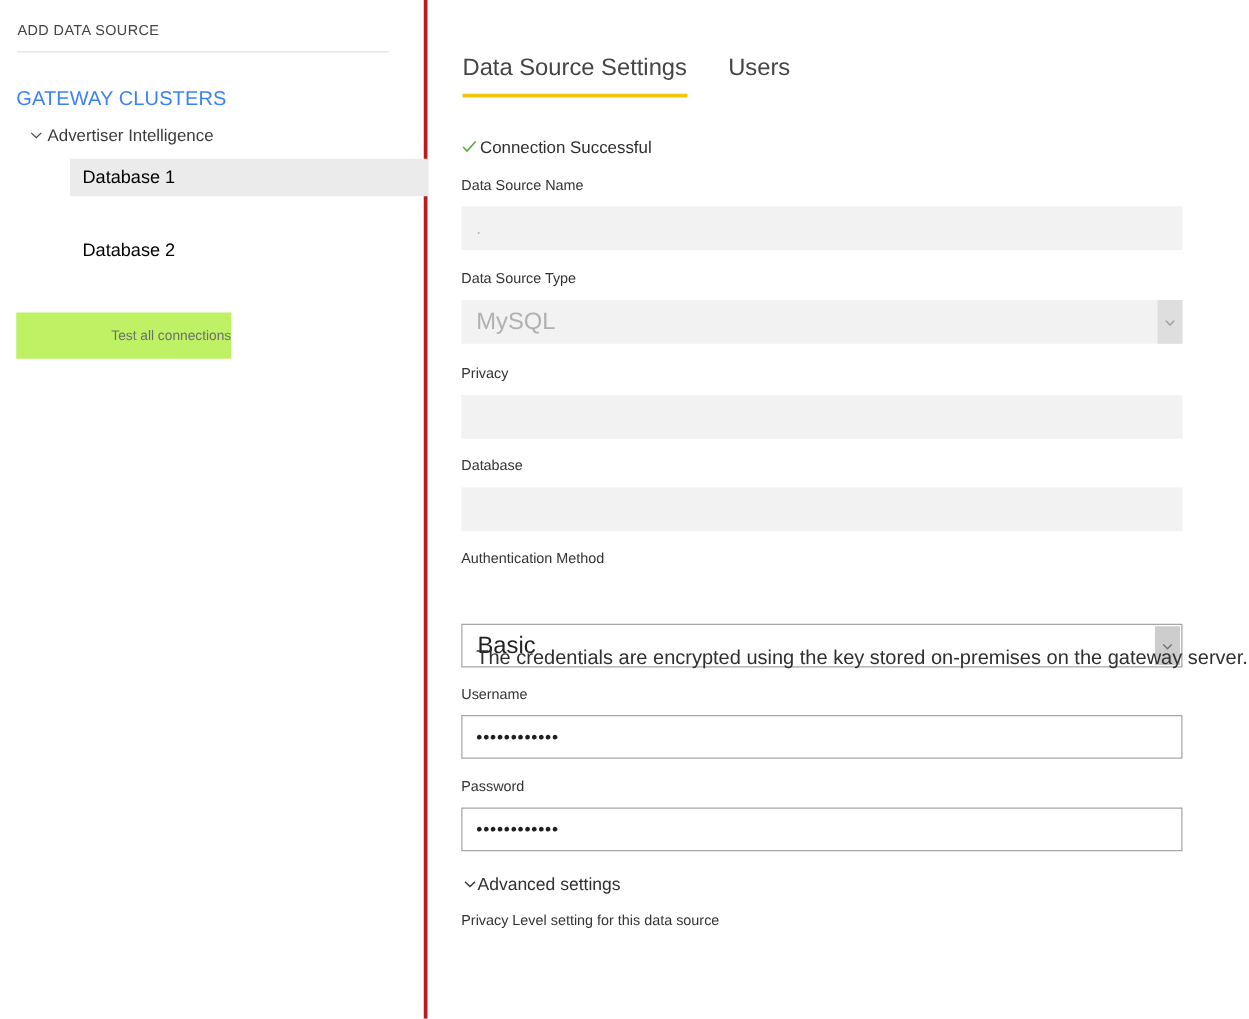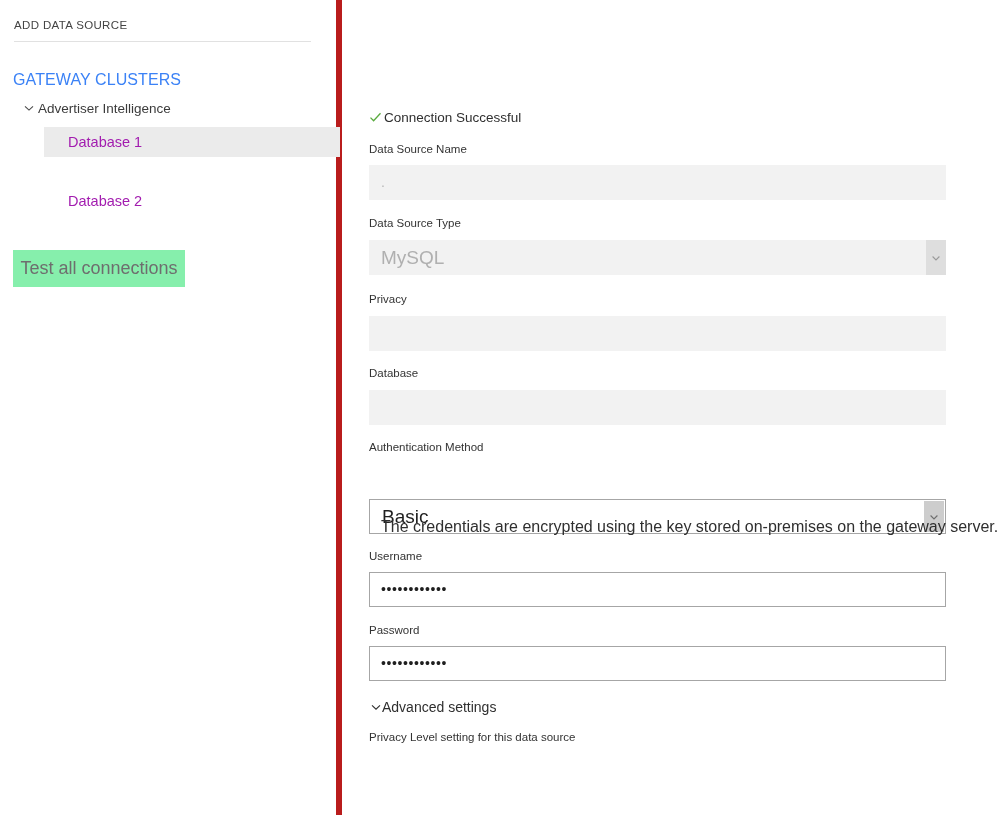--- a/index.html
+++ b/index.html
@@ -16,21 +16,21 @@
     position: relative;
   }
 
   
   #sidebar {
     position: absolute;
     left: 0;
     top: 0;
     width: 342px;
     height: 815px;
-    border-right: 6px solid #b91c1c;
+    border-right: 3px solid #b91c1c;
     box-sizing: border-box;
     background: #ffffff;
   }
 
   .add-ds-label {
     position: absolute;
     left: 14px;
     top: 19px;
     font-size: 11.5px;
     letter-spacing: 0.35px;
@@ -76,50 +76,51 @@
     justify-content: center;
     color: #4a4a4a;
   }
   .cluster-name {
     font-size: 13.5px;
     color: #3b3b3b;
   }
 
   .ds-item {
     position: absolute;
-    left: 44px;
+    left: 56px;
     width: 296px;
     height: 30px;
     display: flex;
     align-items: center;
-    padding-left: 24px;
+    padding-left: 10px;
     box-sizing: border-box;
     font-size: 14.5px;
-    color: #a21caf;
+    color: #000000;
     cursor: default;
   }
   .ds-item.selected {
     background: #ebebeb;
   }
   #ds-item-0 { top: 127px; }
   #ds-item-1 { top: 186px; }
 
   #test-all-connections {
     position: absolute;
     left: 13px;
     top: 250px;
     width: 172px;
     height: 37px;
-    background: #86efac;
+    background: #bef264;
     border: none;
     color: #6e6e6e;
-    font-size: 18px;
+    font-size: 11px;
     font-family: "Liberation Sans", sans-serif;
     cursor: default;
     padding: 0;
+    text-align: right;
   }
 
   
   #main {
     position: absolute;
     left: 343px;
     top: 0;
     width: 656px;
     height: 815px;
     background: #ffffff;
@@ -322,20 +323,24 @@
 
   <div class="ds-item" id="ds-item-1">
     <span>Database 2</span>
   </div>
 
   <button id="test-all-connections">Test all connections</button>
 </div>
 
 <div id="main">
 
+  <div id="tabs">
+    <div class="tab active">Data Source Settings</div>
+    <div class="tab">Users</div>
+  </div>
 
   <div id="connection-status">
     <span class="check-icon">
       <svg width="13" height="13" viewBox="0 0 13 13" aria-hidden="true">
         <path d="M1.5 6.6 L4.6 9.8 L11.5 2.2" fill="none" stroke="currentColor" stroke-width="1.3"></path>
       </svg>
     </span>
     <span>Connection Successful</span>
   </div>
 

